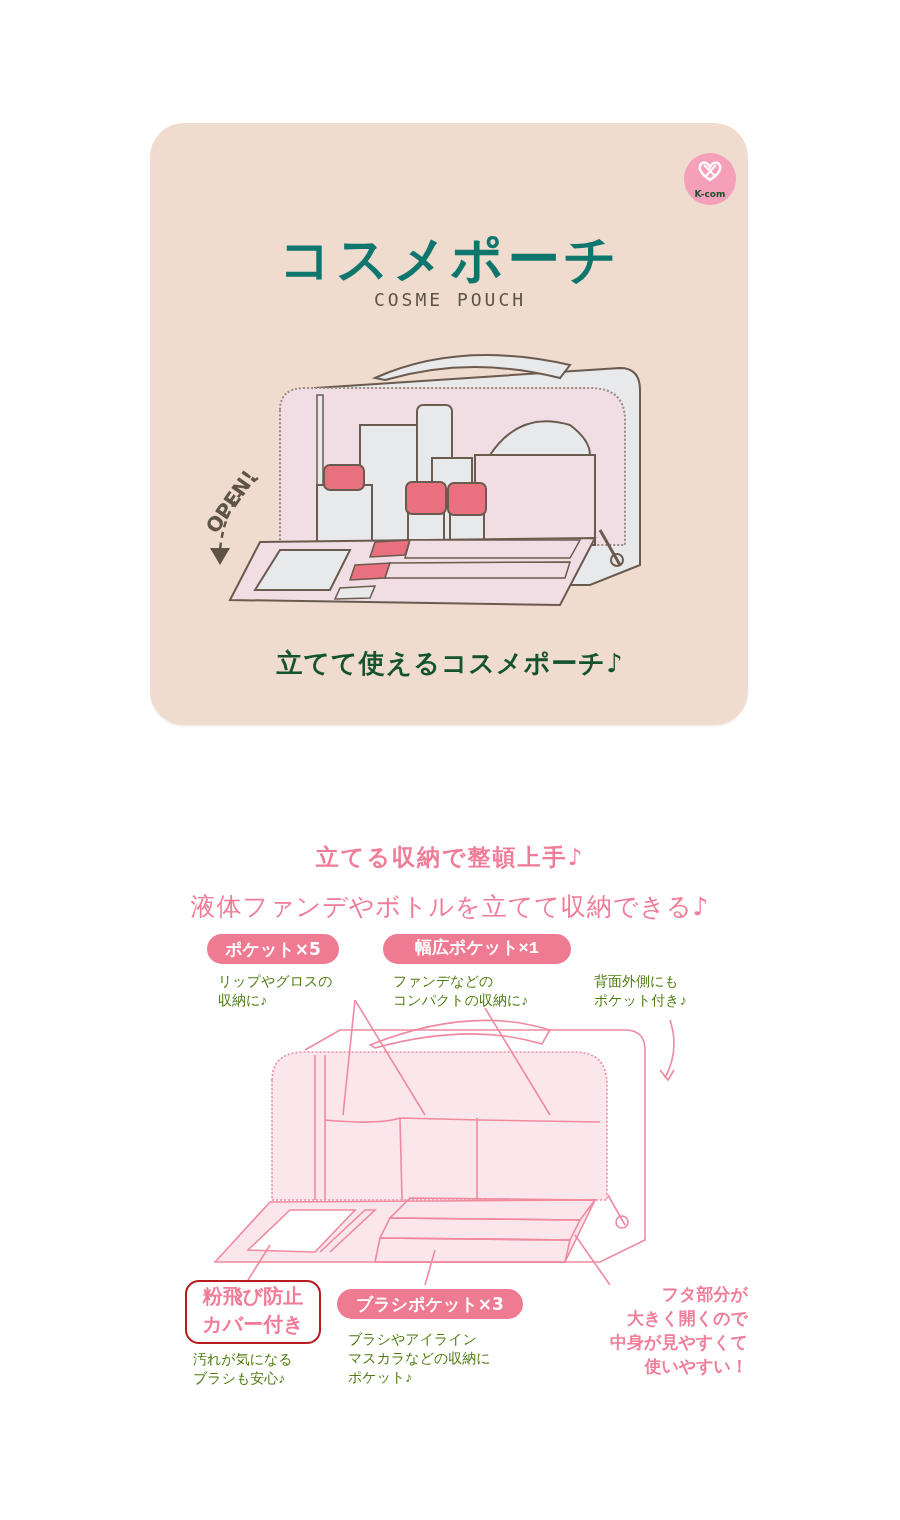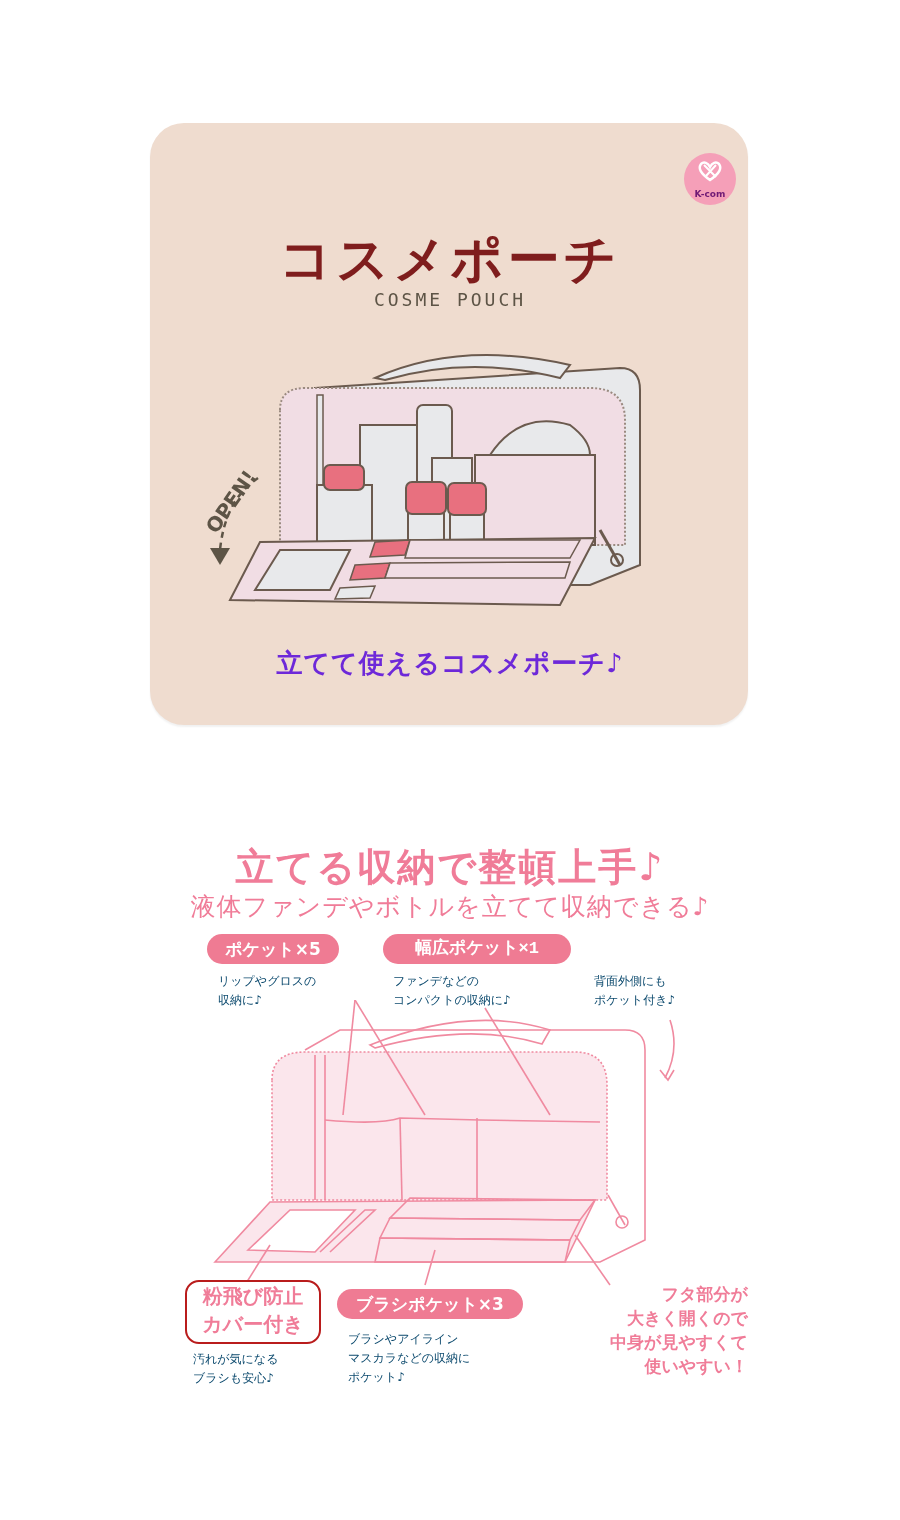--- a/index.html
+++ b/index.html
@@ -1,38 +1,38 @@
 <!DOCTYPE html>
 <html><head>
 <meta charset="utf-8">
 <style>
   html, body { margin:0; padding:0; }
   body { width:900px; height:1520px; background:#ffffff; position:relative; overflow:hidden;
          font-family: "DejaVu Sans", sans-serif; }
   .card { position:absolute; left:150px; top:123px; width:598px; height:602px;
           background:#efdccf; border-radius:34px; box-shadow:0 2px 2px rgba(0,0,0,0.06); }
   .logo { position:absolute; left:684px; top:153px; width:52px; height:52px; border-radius:50%;
-          background:#f59fb8; color:#701a75; text-align:center; }
+          background:#f59fb8; color:#14532d; text-align:center; }
   .logo svg { position:absolute; left:12px; top:6px; }
   .logo .logo-text { position:absolute; left:0; right:0; bottom:6px; font-size:9px; font-weight:bold; }
   .title-jp { position:absolute; left:0; width:900px; top:225px; text-align:center;
-              font-size:52px; color:#7f1d1d; letter-spacing:4px; font-weight:bold; }
+              font-size:52px; color:#0f766e; letter-spacing:4px; font-weight:bold; }
   .title-en { position:absolute; left:0; width:900px; top:289px; text-align:center;
               font-size:18px; color:#5d5446; letter-spacing:3px; font-family:"DejaVu Sans Mono", monospace; }
   .illus-top { position:absolute; left:170px; top:350px; }
   .tagline { position:absolute; left:0; width:900px; top:646px; text-align:center;
-             font-size:26px; color:#6d28d9; font-weight:bold; letter-spacing:1px; }
+             font-size:26px; color:#14532d; font-weight:bold; letter-spacing:1px; }
 
   .headline { position:absolute; left:0; width:900px; top:842px; text-align:center;
-              font-size:38px; font-weight:bold; color:#f07c98; letter-spacing:2px; }
+              font-size:23px; font-weight:bold; color:#f07c98; letter-spacing:2px; }
   .subline { position:absolute; left:0; width:900px; top:890px; text-align:center;
              font-size:25px; color:#f07c98; letter-spacing:1px; }
   .pill { position:absolute; background:#ef7b93; color:#fff; font-weight:bold; border-radius:16px;
           text-align:center; font-size:17px; line-height:30px; height:30px; }
-  .note { position:absolute; color:#0c4a6e; font-size:12px; line-height:19px; white-space:pre-line; }
+  .note { position:absolute; color:#4d7c0f; font-size:14px; line-height:19px; white-space:pre-line;font-family:Liberation Serif, serif; }
   .outline-pill { position:absolute; border:2px solid #b91c1c; border-radius:14px; color:#f07c98;
                   font-weight:bold; font-size:20px; line-height:28px; text-align:center; white-space:pre-line;
                   background:#fff; }
   .illus-bottom { position:absolute; left:180px; top:1000px; }
   .callout { position:absolute; color:#f07c98; font-weight:bold; font-size:17px; line-height:24px;
              text-align:right; white-space:pre-line; }
 </style>
 </head>
 <body>
 

